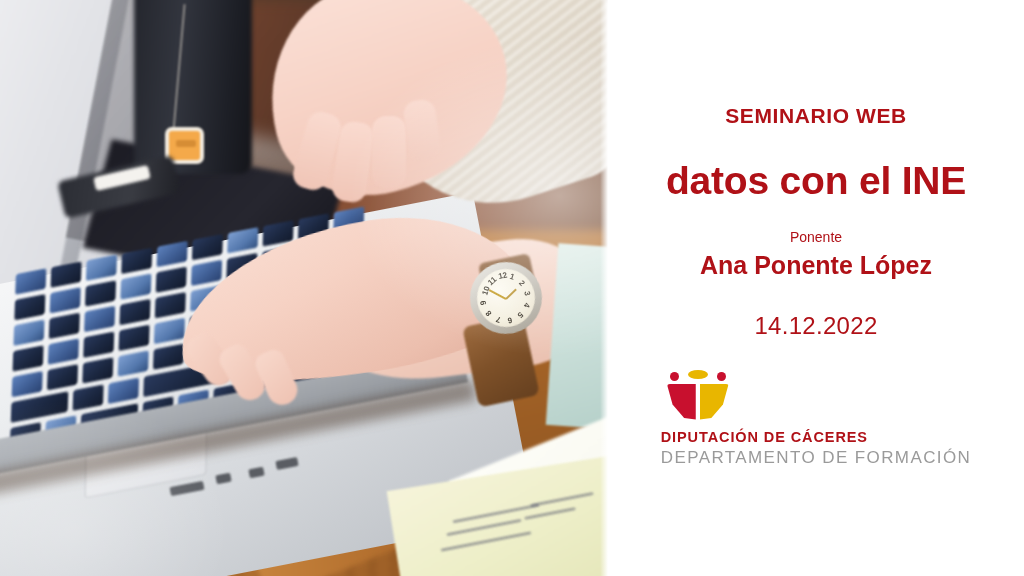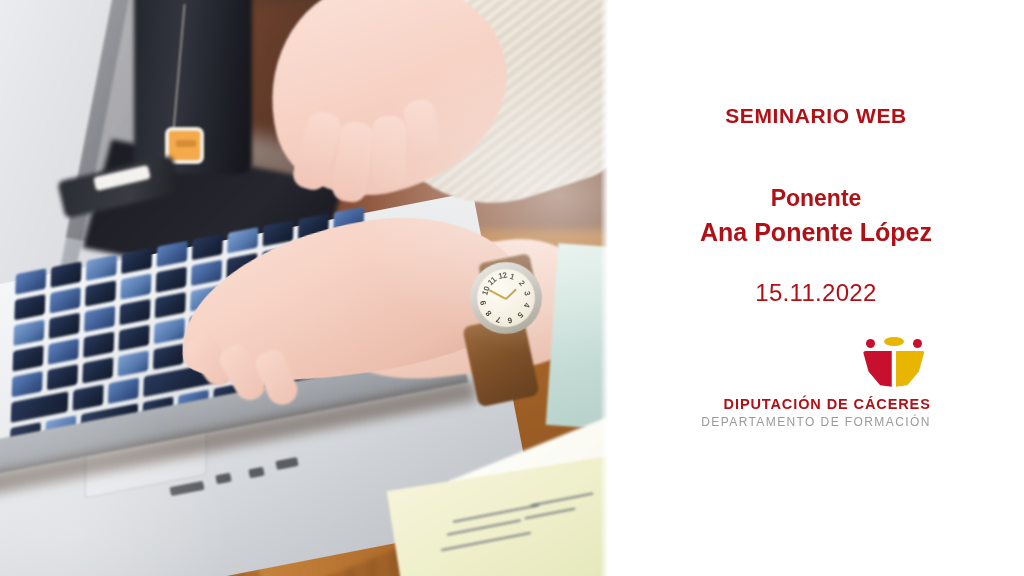--- a/index.html
+++ b/index.html
@@ -467,22 +467,22 @@
     font-weight: 700;
     color: #B01117;
     text-align: center;
     line-height: 1.12;
     letter-spacing: -.2px;
     max-width: 370px;
   }
 
   .ponente-label {
     margin-top: 26px;
-    font-size: 23px;
-    font-weight: 700;
+    font-size: 14px;
+    font-weight: 400;
     color: #B01117;
     text-align: center;
     line-height: 1.2;
   }
 
   .ponente-name {
     margin-top: 4px;
     font-size: 25px;
     font-weight: 700;
     color: #B01117;
@@ -497,21 +497,21 @@
     color: #B01117;
     text-align: center;
     letter-spacing: .3px;
   }
 
   
   .logo {
     margin-top: 30px;
     display: flex;
     flex-direction: column;
-    align-items: flex-end;
+    align-items: flex-start;
   }
   .logo-mark {
     position: relative;
     width: 74px;
     height: 50px;
   }
   .logo-mark .dot-l,
   .logo-mark .dot-r {
     position: absolute;
     width: 9px; height: 9px;
@@ -547,21 +547,21 @@
   .logo-name {
     margin-top: 9px;
     font-size: 14.5px;
     font-weight: 700;
     letter-spacing: .9px;
     color: #B01117;
     text-align: center;
   }
   .logo-sub {
     margin-top: 3px;
-    font-size: 12px;
+    font-size: 17px;
     font-weight: 400;
     letter-spacing: 1.4px;
     color: #9a9a9a;
     text-align: center;
   }
 </style>
 </head>
 <body>
 
 <div class="slide">
@@ -727,27 +727,28 @@
 
     <div class="photo-haze"></div>
     <div class="photo-edge"></div>
   </div>
 
   <div class="text-panel">
 
     <div class="kicker">SEMINARIO WEB</div>
 
     <div class="title">
+      <div>datos con el INE</div>
     </div>
 
     <div class="ponente-label">Ponente</div>
 
     <div class="ponente-name">Ana Ponente López</div>
 
-    <div class="date">15.11.2022</div>
+    <div class="date">14.12.2022</div>
 
     <div class="logo">
       <div class="logo-mark">
         <span class="dot-l"></span>
         <span class="dot-top"></span>
         <span class="dot-r"></span>
         <span class="wedge-red"></span>
         <span class="wedge-gold"></span>
       </div>
       <div class="logo-name">DIPUTACIÓN DE CÁCERES</div>

